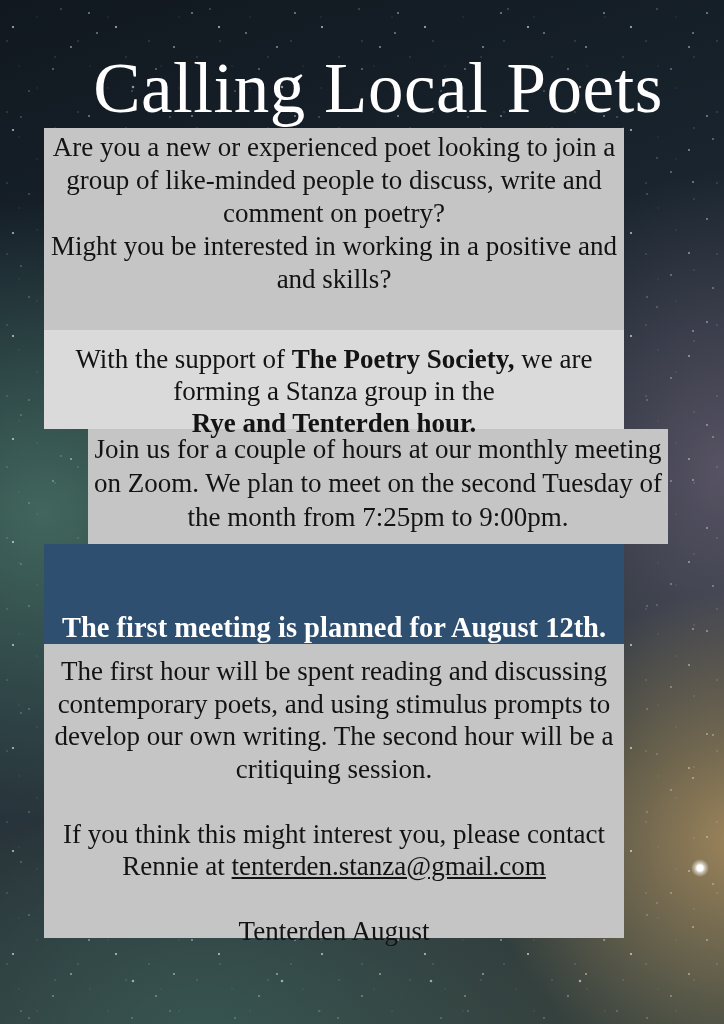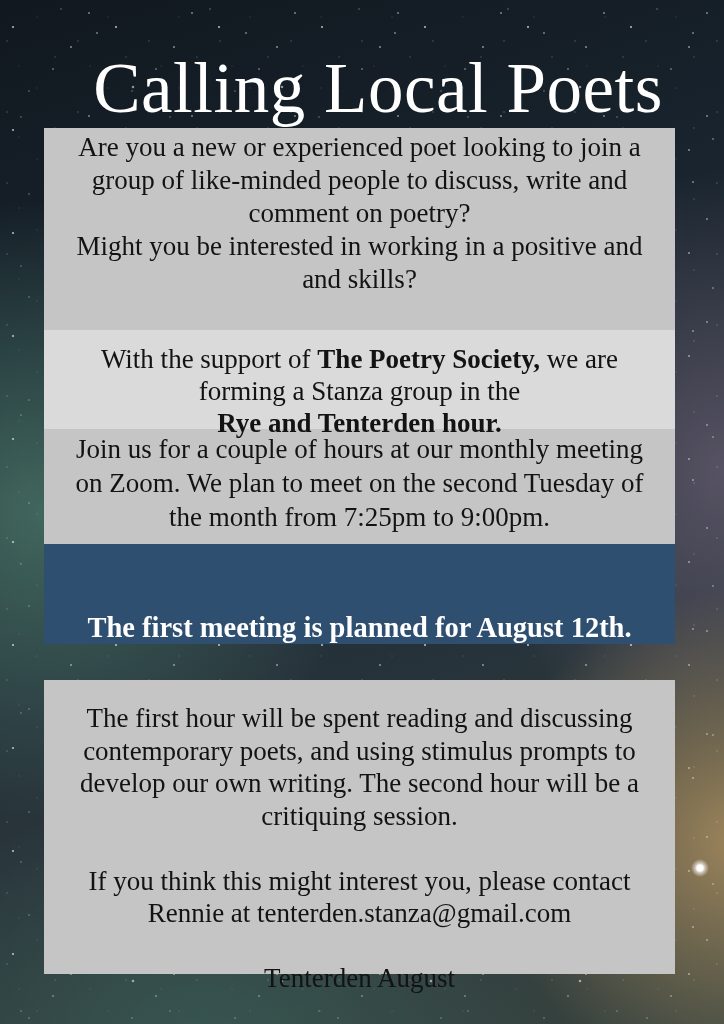--- a/index.html
+++ b/index.html
@@ -47,42 +47,42 @@
     background:radial-gradient(circle, #ffffff 0 3px, rgba(255,255,255,.55) 5px, rgba(255,255,255,0) 9px);
   }
   .title{
     position:absolute;top:30px;left:0;width:100%;
     margin:16px;text-align:center;
     font-size:71px;font-weight:400;line-height:1.2;
     color:var(--title-color,#ffffff);
     letter-spacing:0.5px;
   }
   .column{
-    position:absolute;left:44px;top:128px;width:631px;
+    position:absolute;left:44px;top:128px;width:580px;
   }
   .box{
     box-sizing:border-box;width:100%;
     text-align:center;color:var(--text-color,#131313);
     font-size:27px;
   }
   .box-gray{background:var(--box-gray,#c5c5c5);}
   .box-light{background:var(--box-light-gray,#dadada);}
   .box-blue{background:var(--box-blue,#2e4f70);}
   .intro{height:202px;padding-top:3px;line-height:33px;}
   .society{height:99px;padding-top:13px;line-height:32px;}
-  .meeting{height:115px;padding-top:3px;line-height:34px;}
+  .meeting{height:115px;padding-top:3px;line-height:34px;margin-left:44px;}
   .highlight{
     height:100px;display:flex;align-items:flex-end;justify-content:center;
     color:#ffffff;font-weight:700;font-size:28.5px;
   }
-  .details{height:294px;padding-top:22px;line-height:32.5px;margin-top:36px;}
+  .details{height:294px;padding-top:11px;line-height:32.5px;}
   .line{white-space:nowrap;}
   .spacer-line{height:32.5px;}
   strong{font-weight:700;}
-  .email{color:inherit;cursor:pointer;}
+  .email{color:inherit;text-decoration:underline;cursor:pointer;}
 </style>
 </head>
 <body>
 
 <div class="page">
   <div class="stars stars-a"></div>
   <div class="stars stars-b"></div>
   <div class="stars stars-c"></div>
   <div class="bright-star"></div>
 

